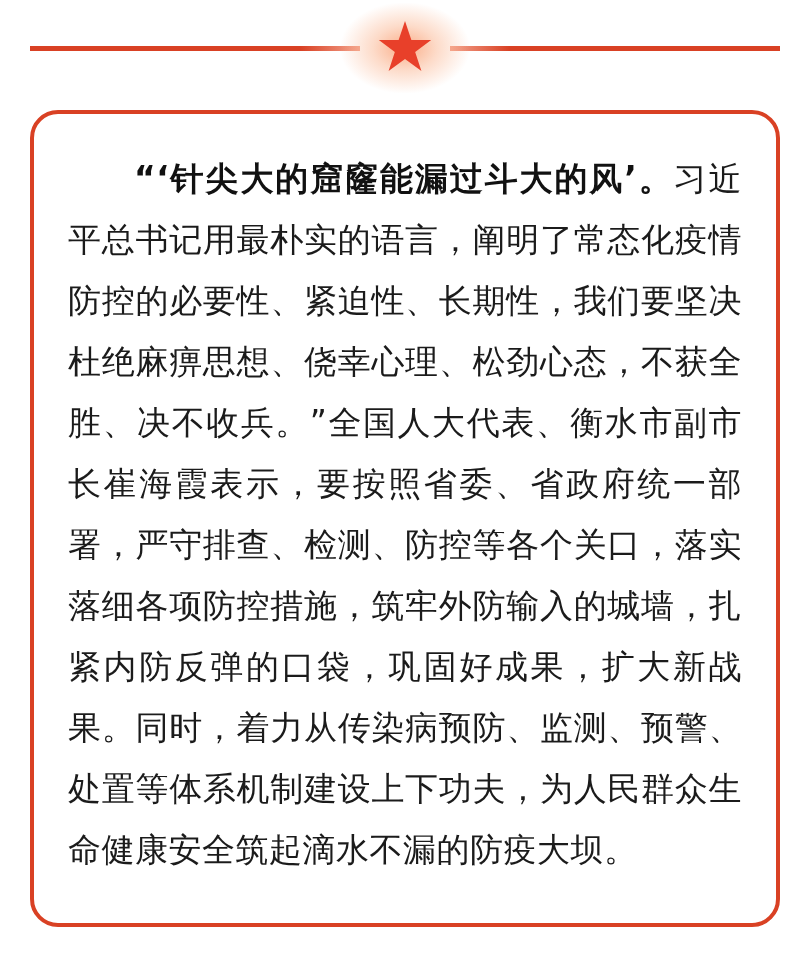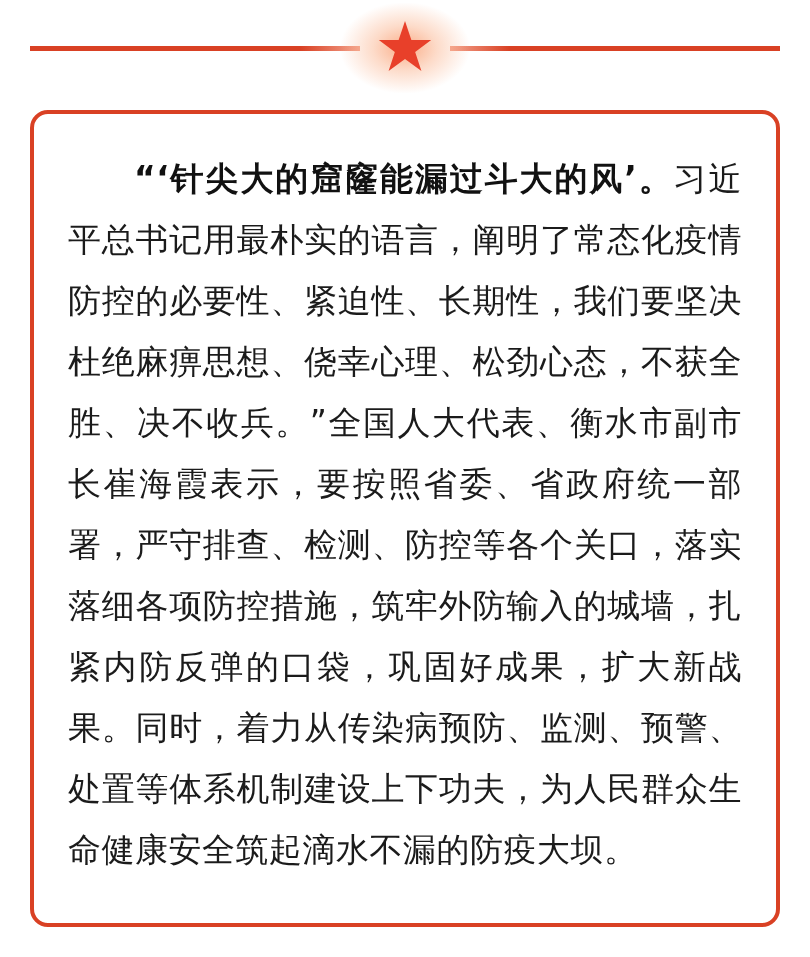--- a/index.html
+++ b/index.html
@@ -72,21 +72,21 @@
   }
 
   
   .card {
     position: absolute;
     left: 30px;
     top: 110px;
     right: 30px;
     bottom: 30px;
     border: 4px solid #d94124;
-    border-radius: 18px;
+    border-radius: 28px;
     box-sizing: border-box;
     padding: 34px 34px 24px 34px;
     background: #ffffff;
     overflow: hidden;
   }
 
   .article-body {
     margin: 0;
     font-family: "DejaVu Sans", "Liberation Sans", sans-serif;
     font-size: 33px;

